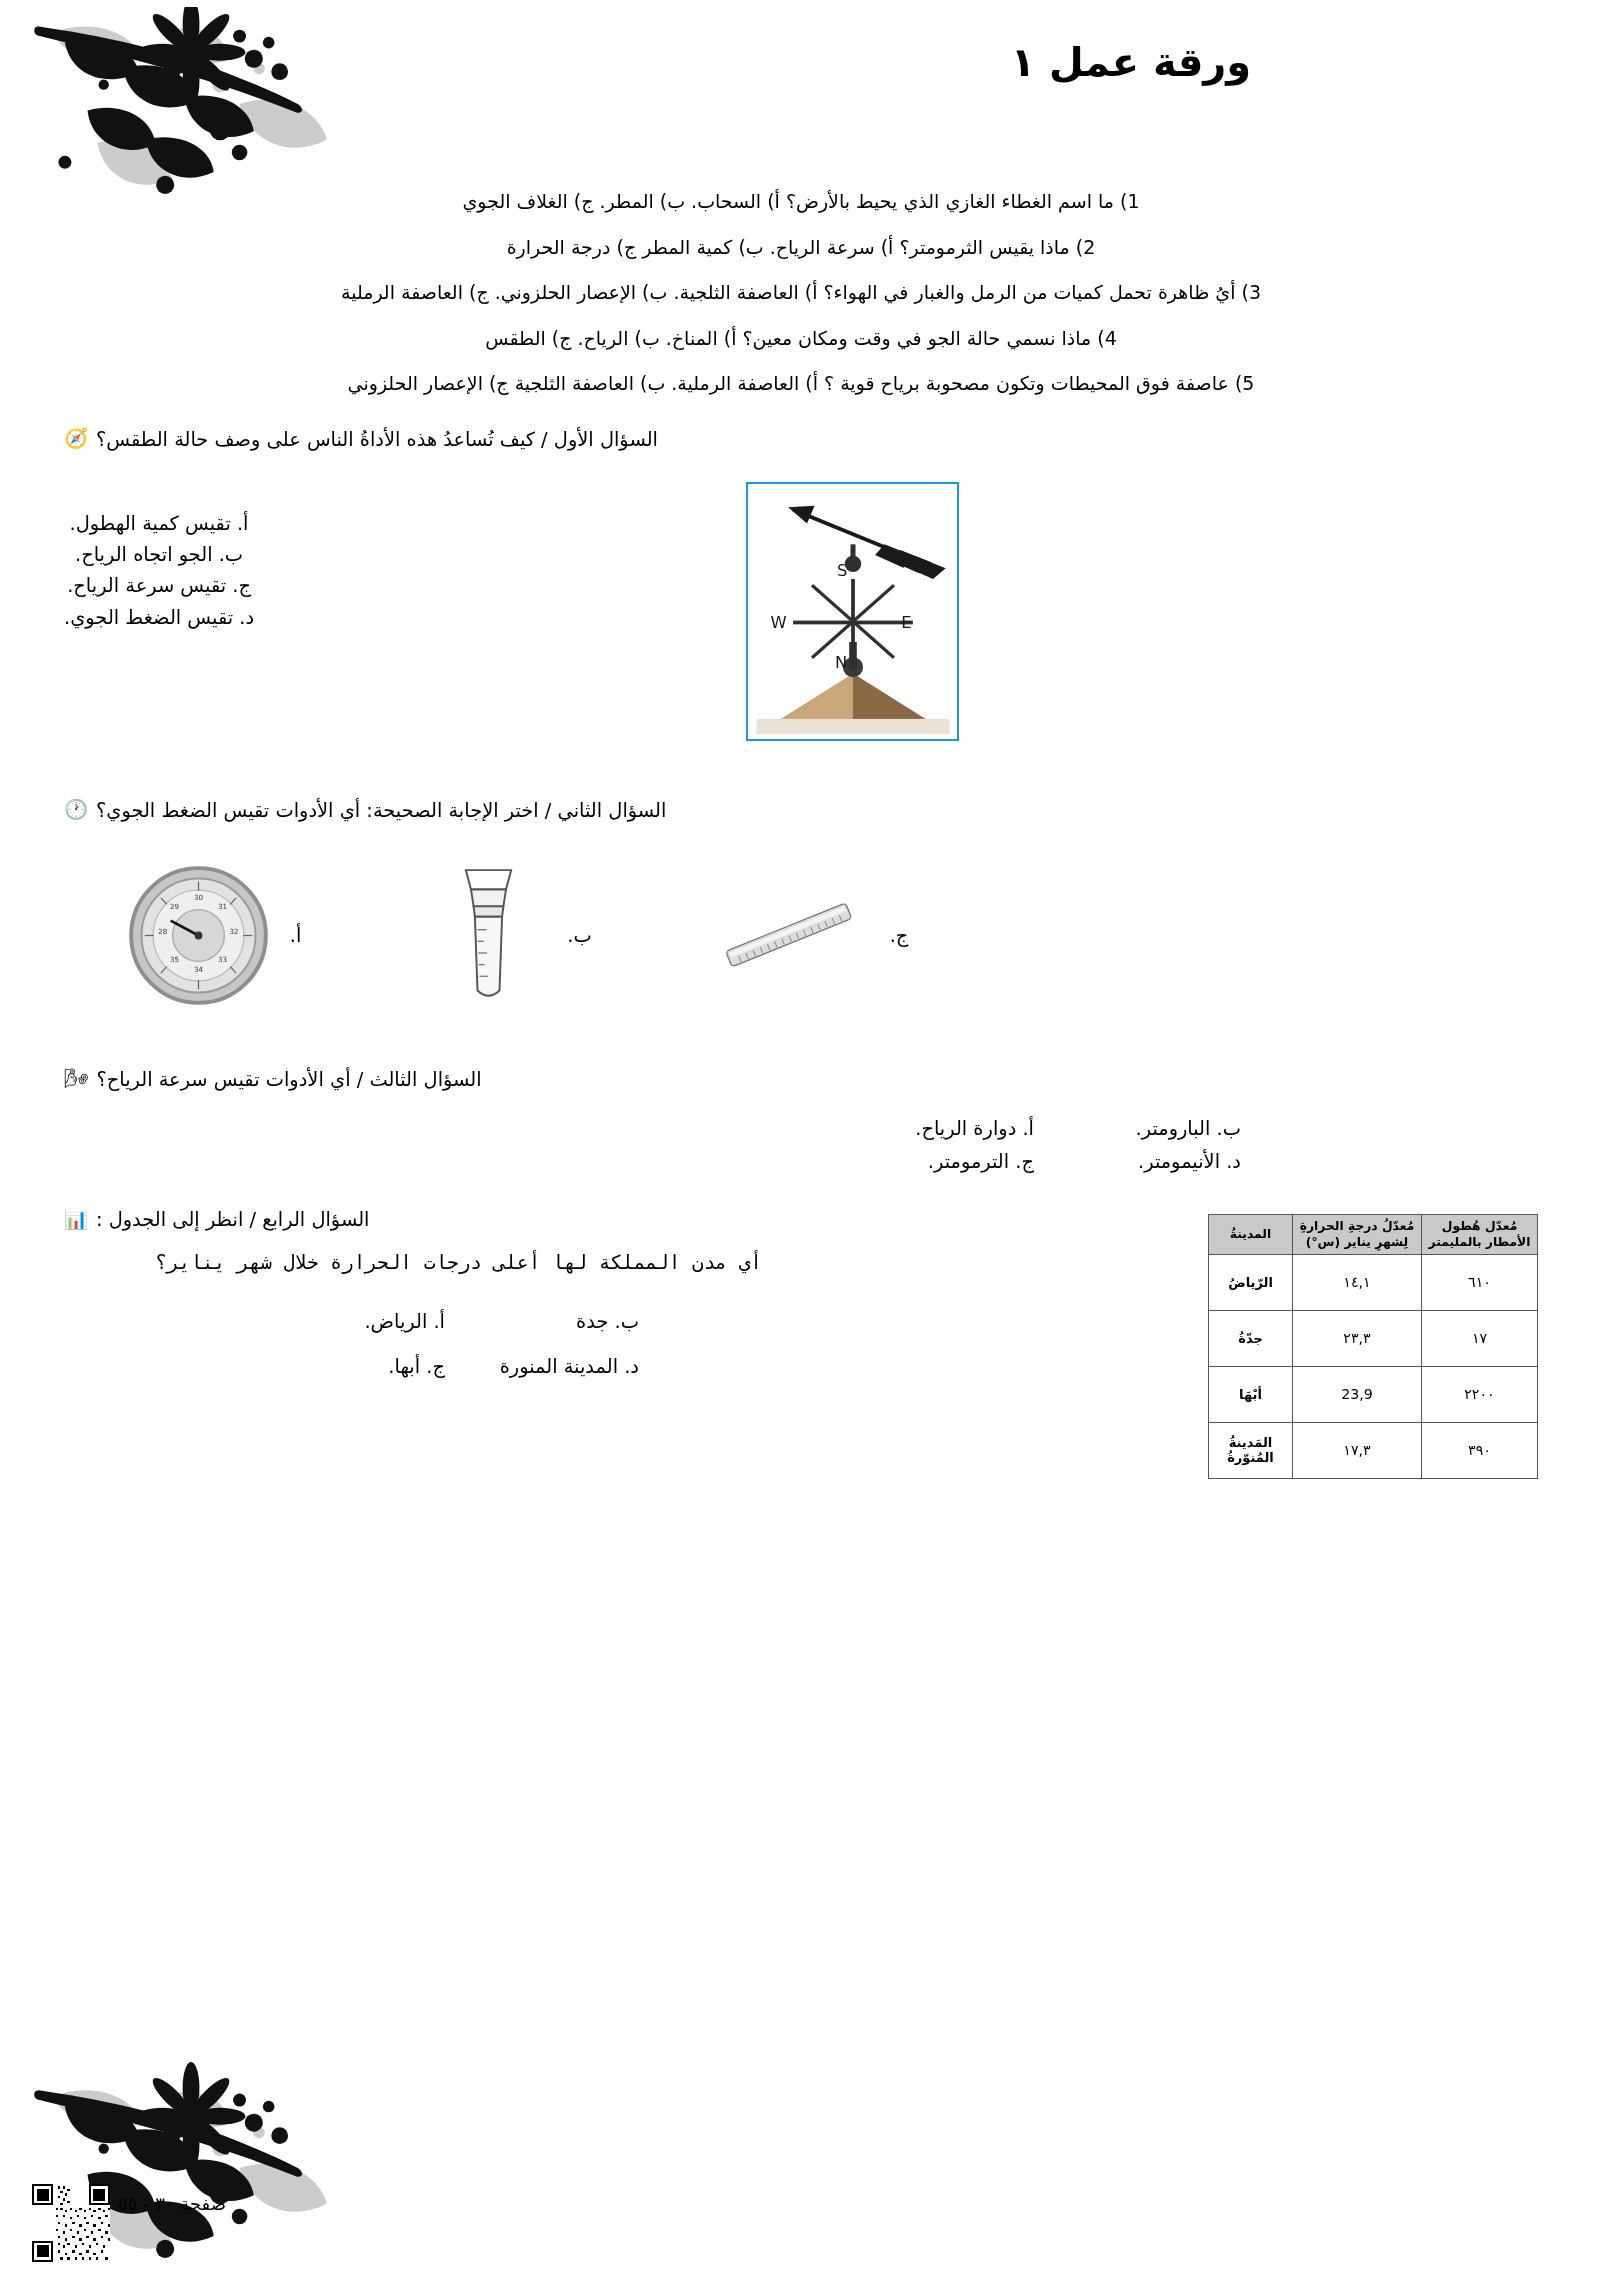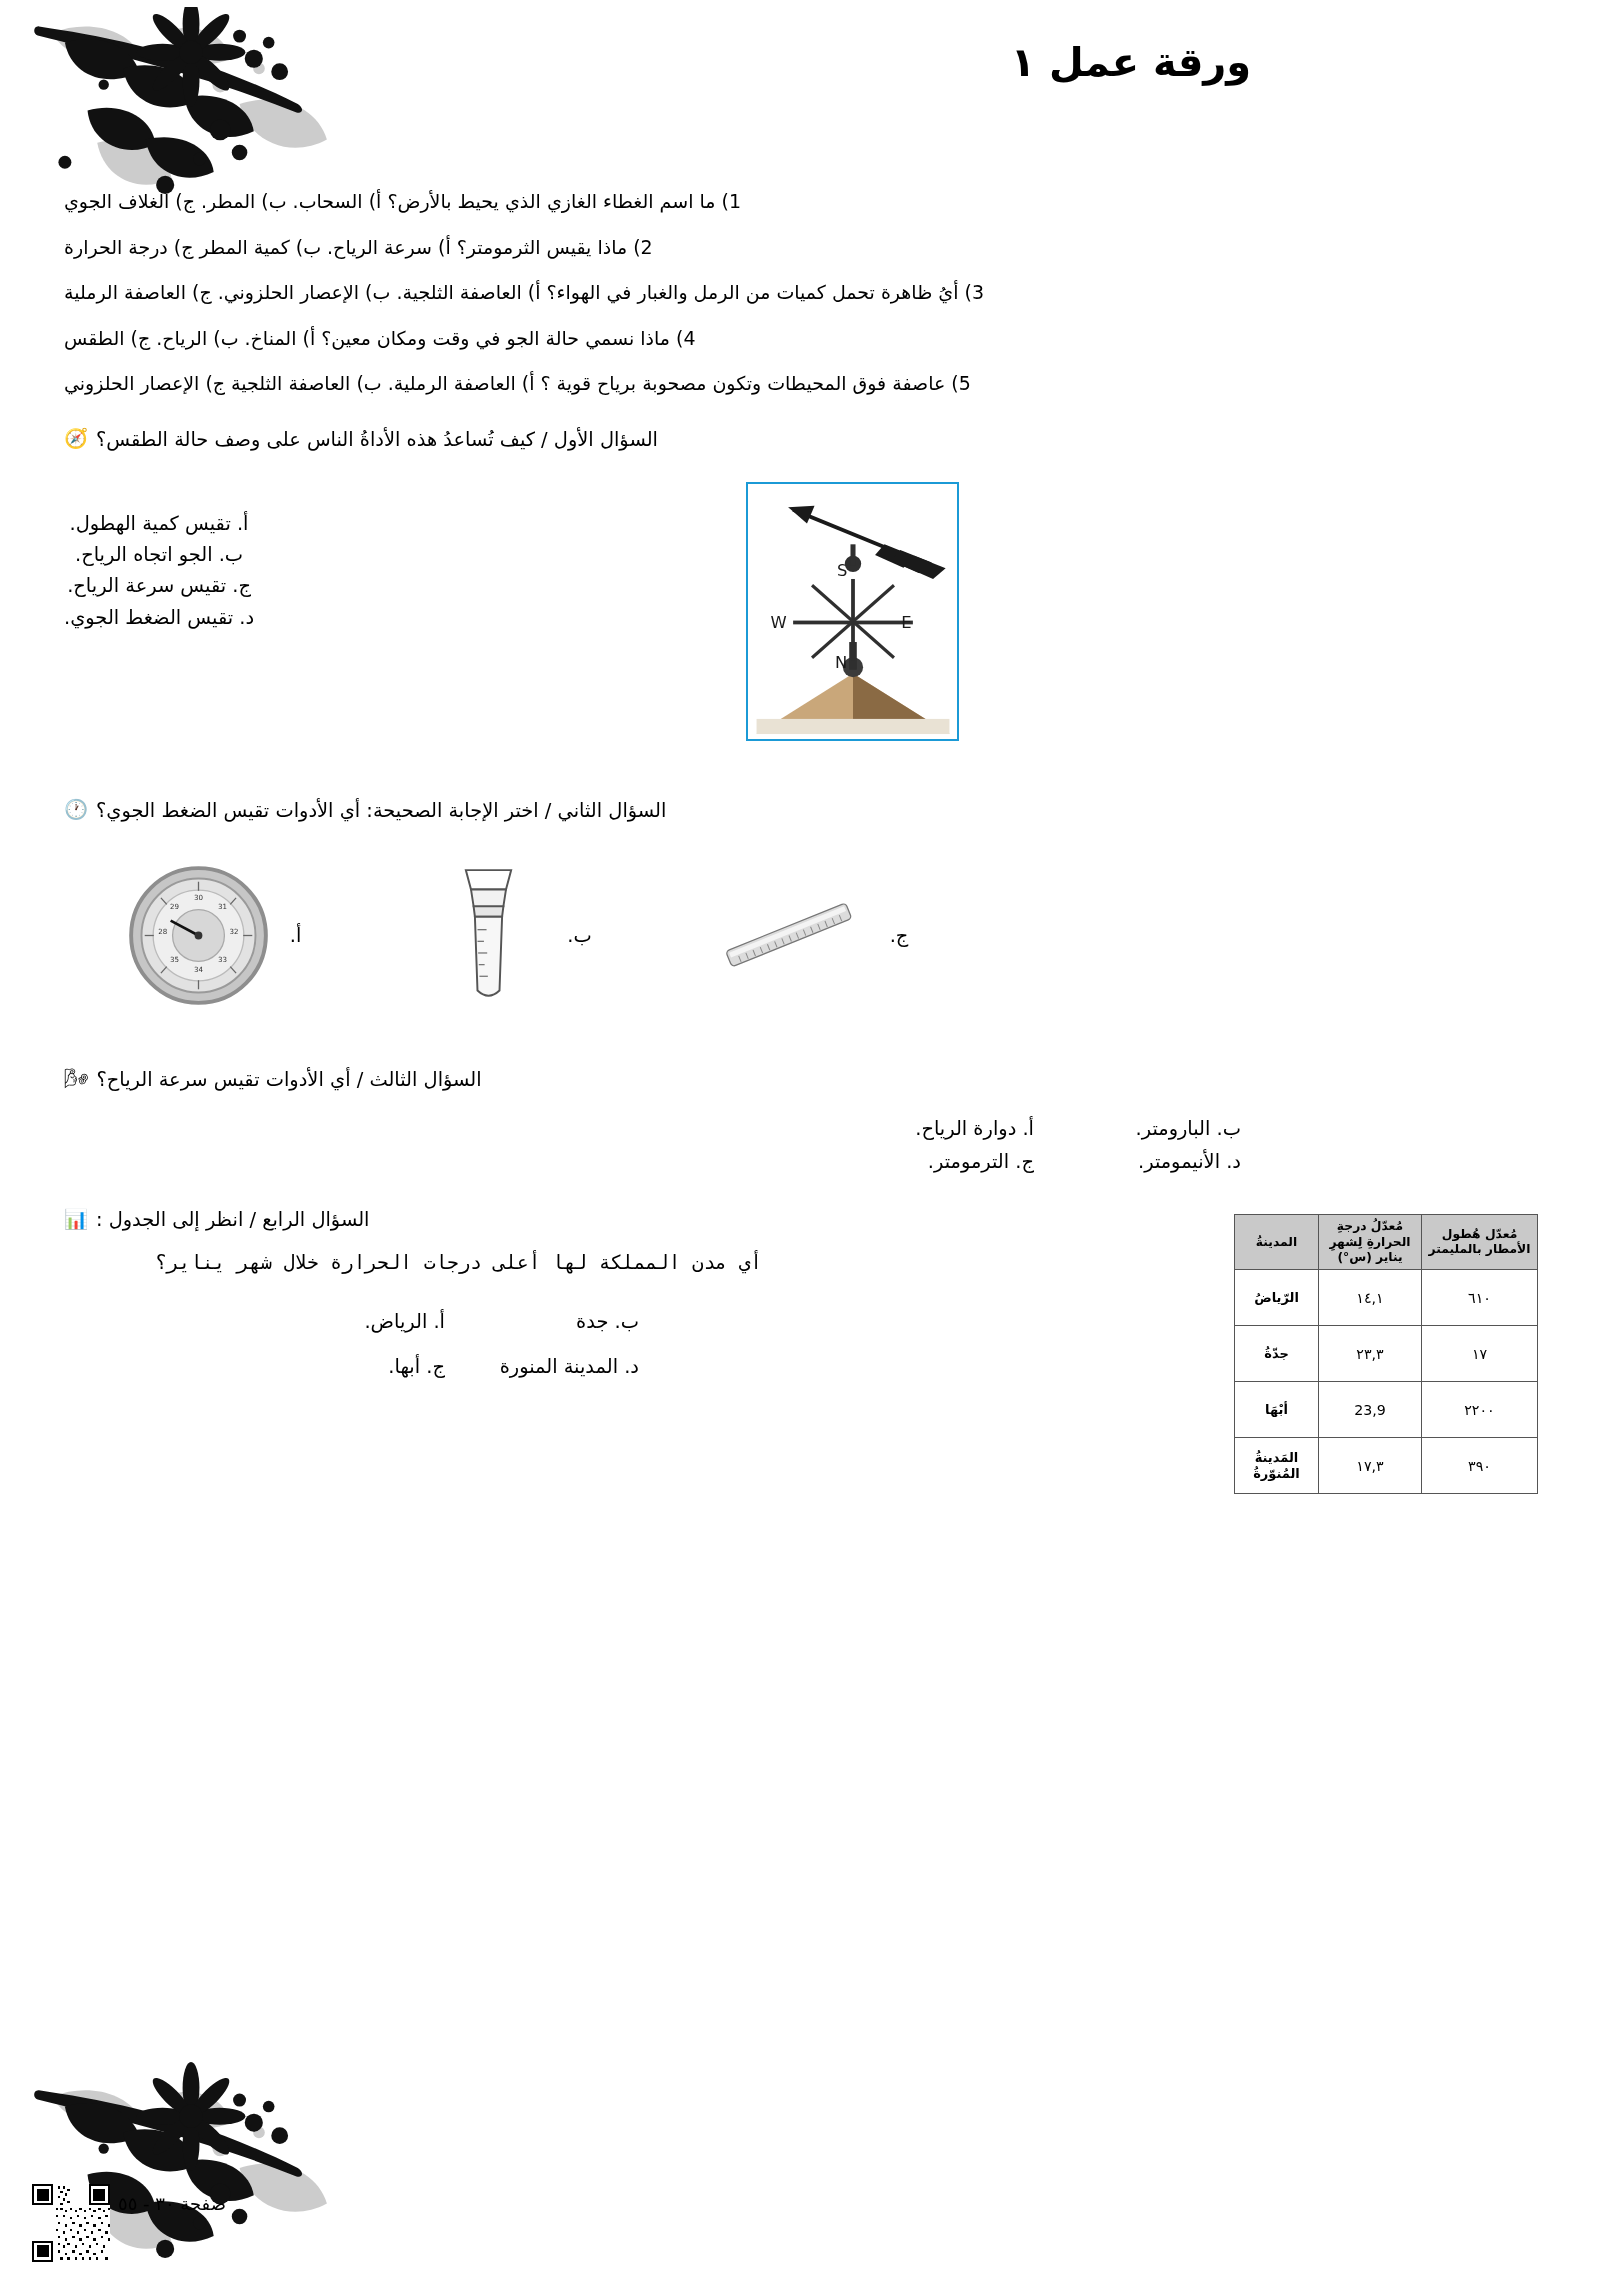--- a/index.html
+++ b/index.html
@@ -35,21 +35,21 @@
   .sheet {
     position: absolute;
     top: 187px;
     right: 78px;
     width: 1474px;
   }
 
   .mcq-line {
     font-size: 19px;
     line-height: 1.5;
-    text-align: left;
+    text-align: center;
     margin: 0 0 17px 0;
     white-space: nowrap;
   }
 
   .blank-line { letter-spacing: 0px; }
 
   
   .qhead {
     font-size: 19.4px;
     margin: 0;
@@ -146,21 +146,21 @@
     padding: 3.9px 5.2px;
   }
   table.weather th {
     background: #c9c9c9;
     font-weight: bold;
     font-size: 12.3px;
     line-height: 1.25;
   }
   table.weather td { height: 56px; font-size: 14.2px; }
   table.weather th:nth-child(1){ width: 116px;}
-  table.weather th:nth-child(2){ width: 103px;}
+  table.weather th:nth-child(2){ width: 129px;}
   table.weather th:nth-child(3){ width: 84px;}
   table.weather td.city { font-weight: bold; font-size: 13px; line-height:1.2; }
 
   
   .page-num {
     position: absolute;
     bottom: 70px;
     right: 1390px;
     font-size: 18px;
     white-space: nowrap;

